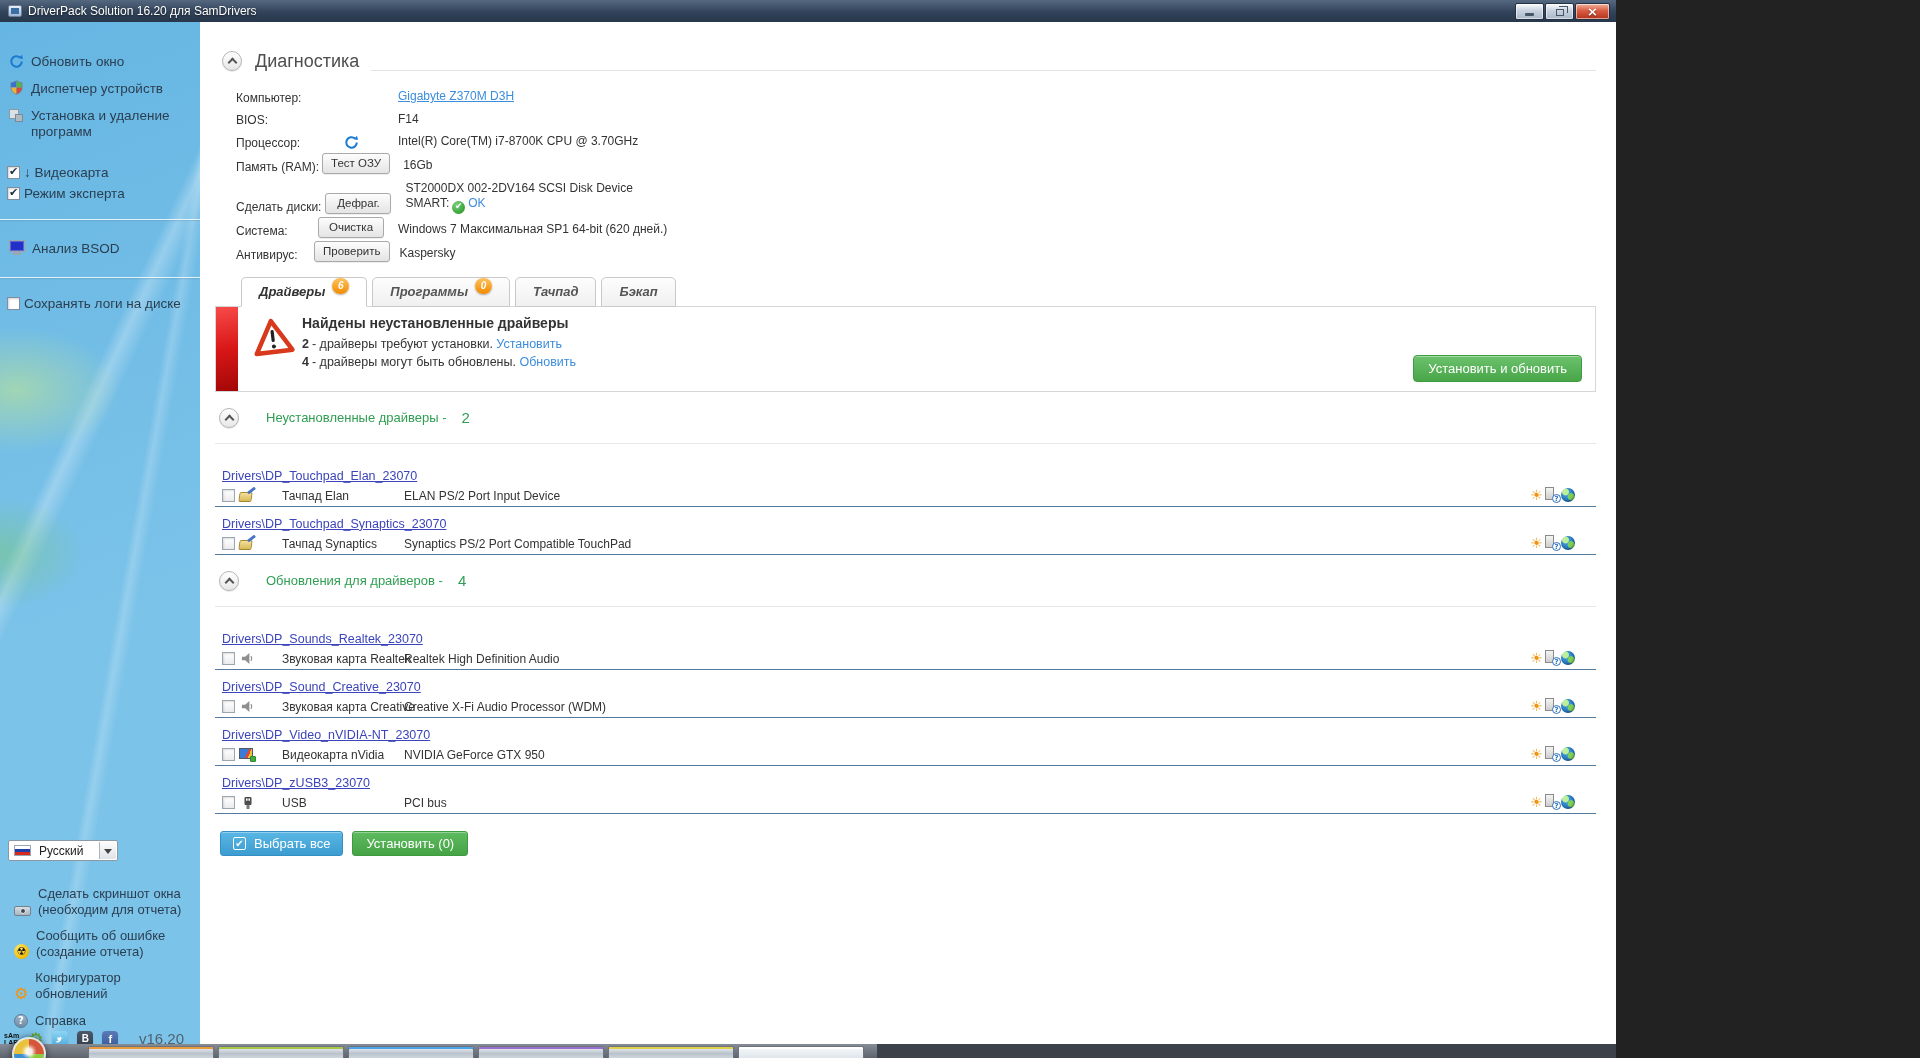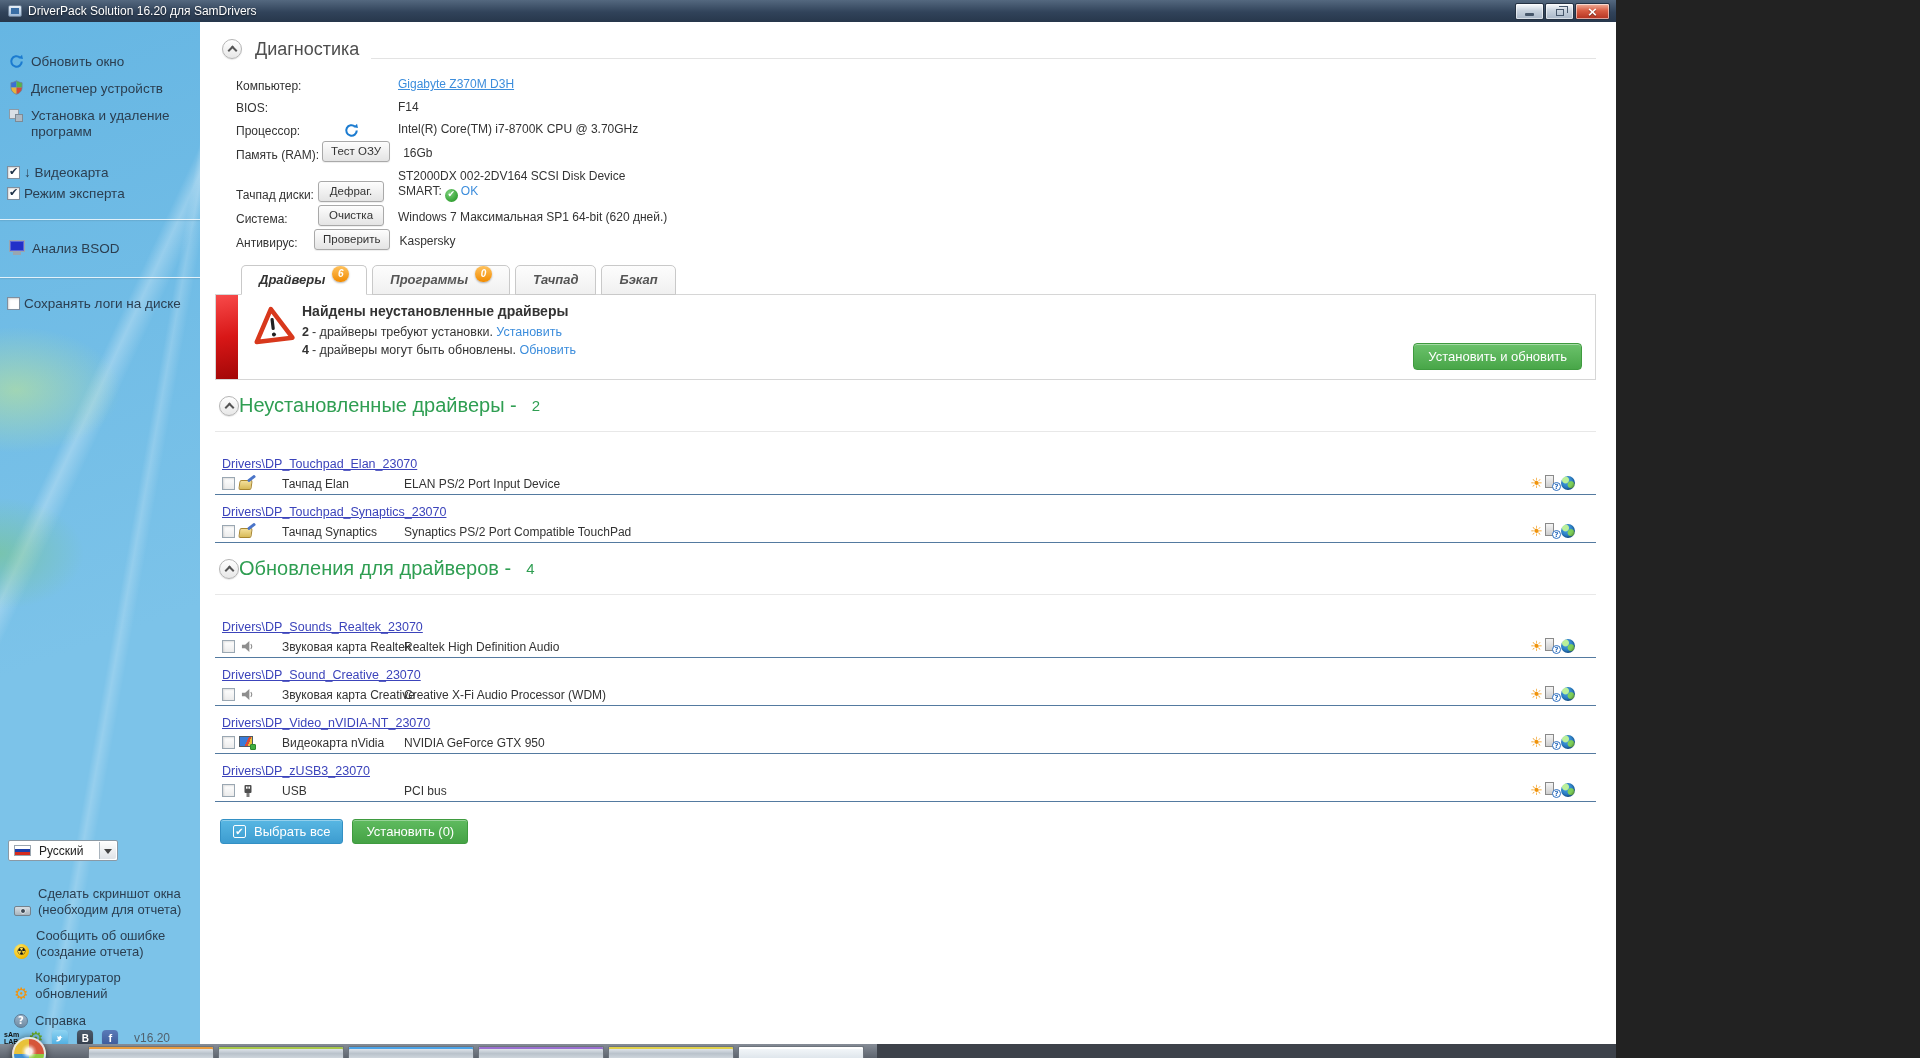--- a/index.html
+++ b/index.html
@@ -46,21 +46,21 @@
   .combo-arrow {position:absolute; right:1px; top:1px; bottom:1px; width:17px; background:linear-gradient(#fdfdfd,#dfe3e7); border-left:1px solid #aab4bd; border-radius:0 2px 2px 0; display:flex; justify-content:center;}
   .combo-arrow::after {content:""; border:4px solid transparent; border-top:5px solid #444; margin-top:7px;}
   .side-bottom {position:absolute; top:864px; left:0; right:0;}
   .sb-item {display:flex; gap:7px; padding:0 4px 0 14px; margin-bottom:11px; font-size:13px; line-height:1.2; align-items:flex-end; cursor:pointer;}
   .social-row {position:absolute; top:1008px; left:4px; right:0; display:flex; align-items:center; gap:9px;}
   .lab-logo {display:flex; flex-direction:column; line-height:7px; font-size:7px; font-weight:bold; color:#111; cursor:pointer;}
   .soc {width:16px; height:16px; border-radius:4px; display:flex; align-items:center; justify-content:center; color:#fff; font-weight:bold; cursor:pointer; box-shadow:0 1px 1px rgba(0,0,0,.3);}
   .soc.tw {background:linear-gradient(#8fd4f2,#4aabe0); font-size:10px;}
   .soc.vk {background:linear-gradient(#4c5a6b,#333c4a); font-size:10px;}
   .soc.fb {background:linear-gradient(#5a7ab8,#3b5998); font-size:11px;}
-  .version {margin-left:auto; margin-right:30px; font-size:12px; color:#51616d;}
+  .version {margin-left:auto; margin-right:16px; font-size:15px; color:#51616d;}
 
   
   .icn {display:inline-flex; align-items:center; justify-content:center; flex:none; font-family:"DejaVu Sans", sans-serif; position:relative;}
   .refresh-icon {width:16px; height:16px;}
   .shield-icon {width:16px; height:16px;}
   .programs-icon {width:16px; height:16px;}
   .prog-a {position:absolute; left:1px; top:2px; width:10px; height:10px; background:#d9e0e6; border:1px solid #8d9aa5;}
   .prog-b {position:absolute; right:1px; bottom:1px; width:8px; height:8px; background:#aeb9c2; border:1px solid #7d8a95;}
   .bsod-icon {width:17px; height:16px; flex-direction:column;}
   .scr {width:14px; height:10px; background:#2230c8; border:1px solid #5a66d8; box-shadow:0 0 0 1px #9aa6b0;}
@@ -87,21 +87,21 @@
     background:
       radial-gradient(circle at 32% 28%, #baf09a 0 3px, transparent 4px),
       radial-gradient(circle at 72% 62%, #7ed05a 0 3px, transparent 4px),
       radial-gradient(circle at 40% 35%, #4aa6e8, #1f6fb8 70%, #12538f);
     box-shadow:inset -1px -1px 2px rgba(0,0,0,.35);}
   .speaker-icon {width:14px; height:14px;}
   .usb-icon {width:11px; height:14px;}
 
   
   .content {flex:1; background:#fff; padding:0 20px; position:relative; overflow:hidden;}
-  .sec-header {display:flex; align-items:center; margin-top:16px; height:22px;}
+  .sec-header {display:flex; align-items:center; margin-top:28px; height:22px;}
   .collapse-btn {width:20px; height:20px; border-radius:50%; border:1px solid #b5b5b5; background:linear-gradient(#fff,#e7e7e7); display:flex; align-items:center; justify-content:center; box-shadow:0 1px 1px rgba(0,0,0,.1); cursor:pointer; flex:none; margin-left:2px;}
   .chev {width:7px; height:7px; border-left:2px solid #555; border-top:2px solid #555; transform:rotate(45deg); margin-top:3px;}
   .diag-title {font-size:18px; font-weight:400; color:#4e4e4e; margin-left:13px; white-space:nowrap;}
   .hr-rule {flex:1; height:1px; background:#e3e3e3; align-self:flex-end; margin:0 0 1px 12px;}
 
   .info {margin-top:13px; font-size:12px; color:#333;}
   .irow {display:flex; align-items:flex-end; margin-bottom:3px;}
   .ilabel {flex:0 0 78px; margin-left:16px; padding-top:4px; white-space:nowrap;}
   .iaction {flex:0 0 74px; display:flex; justify-content:center; padding-top:0;}
   .ivalue {margin-left:10px; padding-top:4px; line-height:1.3;}
@@ -122,21 +122,21 @@
   .warn-stripe {position:absolute; left:0; top:0; bottom:0; width:22px; background:linear-gradient(170deg,#f84a4a 0%,#d81717 50%,#a30707 100%);}
   .warn-tri {position:absolute; left:36px; top:11px; transform:rotate(-7deg);}
   .warn-body {position:absolute; left:86px; top:8px;}
   .warn-title {font-size:14px; font-weight:bold; color:#333; margin-bottom:6px;}
   .warn-line {font-size:12.5px; color:#333; margin-bottom:4px;}
   .warn-line b {margin-right:3px;}
   .warn-cta {position:absolute; right:13px; bottom:9px; height:27px; padding:0 14px; background:linear-gradient(#6cc26c,#48a648); border:1px solid #3f9b3f; border-radius:4px; color:#fff; font-size:13px; font-family:"Liberation Sans",sans-serif; box-shadow:inset 0 1px 0 rgba(255,255,255,.4); cursor:pointer;}
 
   
   .sec-head-green {display:flex; align-items:center; margin:15px 0 0 -3px; height:22px;}
-  .green-title {font-size:20px; color:#2f9e52; margin-left:0;}
+  .green-title {font-size:13px; color:#2f9e52; margin-left:27px;}
   .green-count {font-size:15px; color:#2f9e52; margin-left:15px;}
   .sec-rule {height:1px; background:#e8e8e8; margin:14px 0 0 -5px;}
   .groups {margin-left:-5px; padding-top:25px;}
   .group {margin-bottom:10px;}
   .glink {margin:0 0 3px 7px; font-size:12.5px;}
   .glink a {color:#3c44bb; text-decoration:underline; cursor:pointer;}
   .grow {display:flex; align-items:center; height:21px; padding-left:7px; border-bottom:1px solid #547aa0;}
   .rowcb {width:13px; height:13px; border:1px solid #9aa7b2; background:linear-gradient(#fff,#ececec); box-shadow:inset 1px 1px 2px rgba(0,0,0,.13); flex:none; cursor:pointer;}
   .row-devicon {width:19px; display:flex; justify-content:center; margin-left:3px;}
   .row-name {margin-left:25px; width:118px; font-size:12px; color:#333; white-space:nowrap;}
@@ -334,21 +334,21 @@
           <span class="ivalue">Intel(R) Core(TM) i7-8700K CPU @ 3.70GHz</span>
         </div>
         <div class="irow">
           <span class="ilabel">Память (RAM):</span>
           <span class="iaction">
               <button class="mini-btn">Тест ОЗУ</button>
             </span>
           <span class="ivalue">16Gb</span>
         </div>
         <div class="irow">
-          <span class="ilabel">Тачпад диски:</span>
+          <span class="ilabel">Сделать диски:</span>
           <span class="iaction">
               <button class="mini-btn">Дефраг.</button>
             </span>
           <span class="ivalue">
             <span>ST2000DX 002-2DV164 SCSI Disk Device</span><br>
             <span>SMART:</span><span class="ok-ic">✔</span><a class="lnk plain">OK</a>
           </span>
         </div>
         <div class="irow">
           <span class="ilabel">Система:</span>

